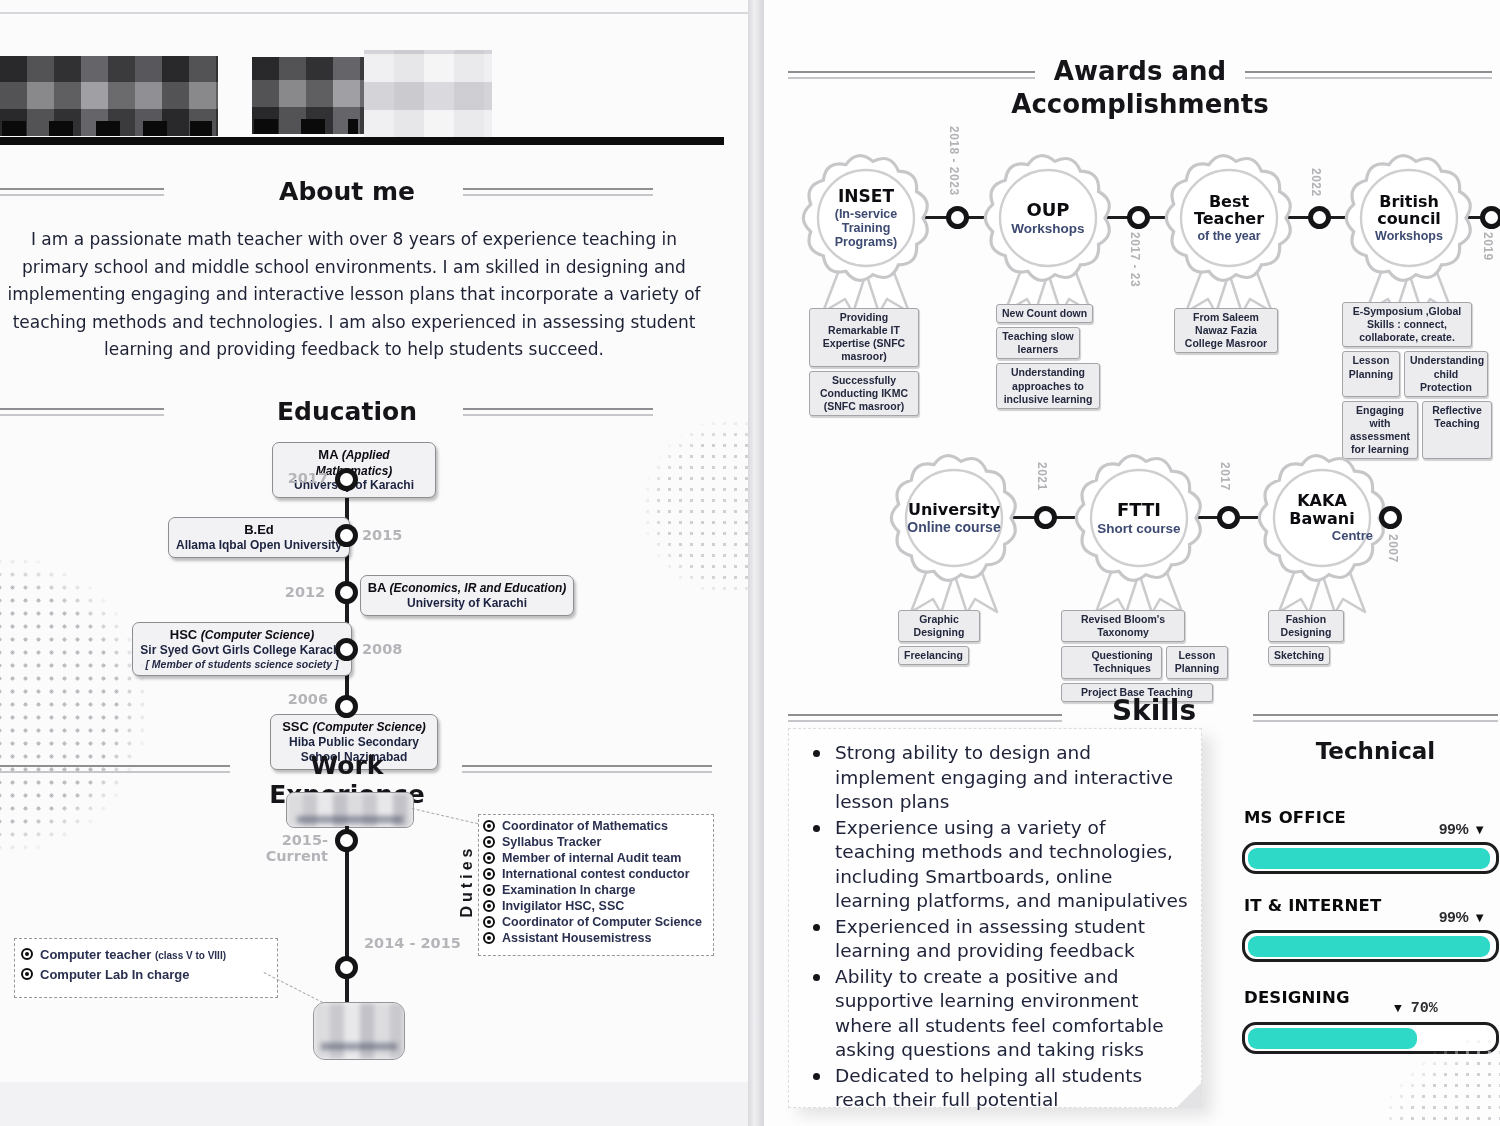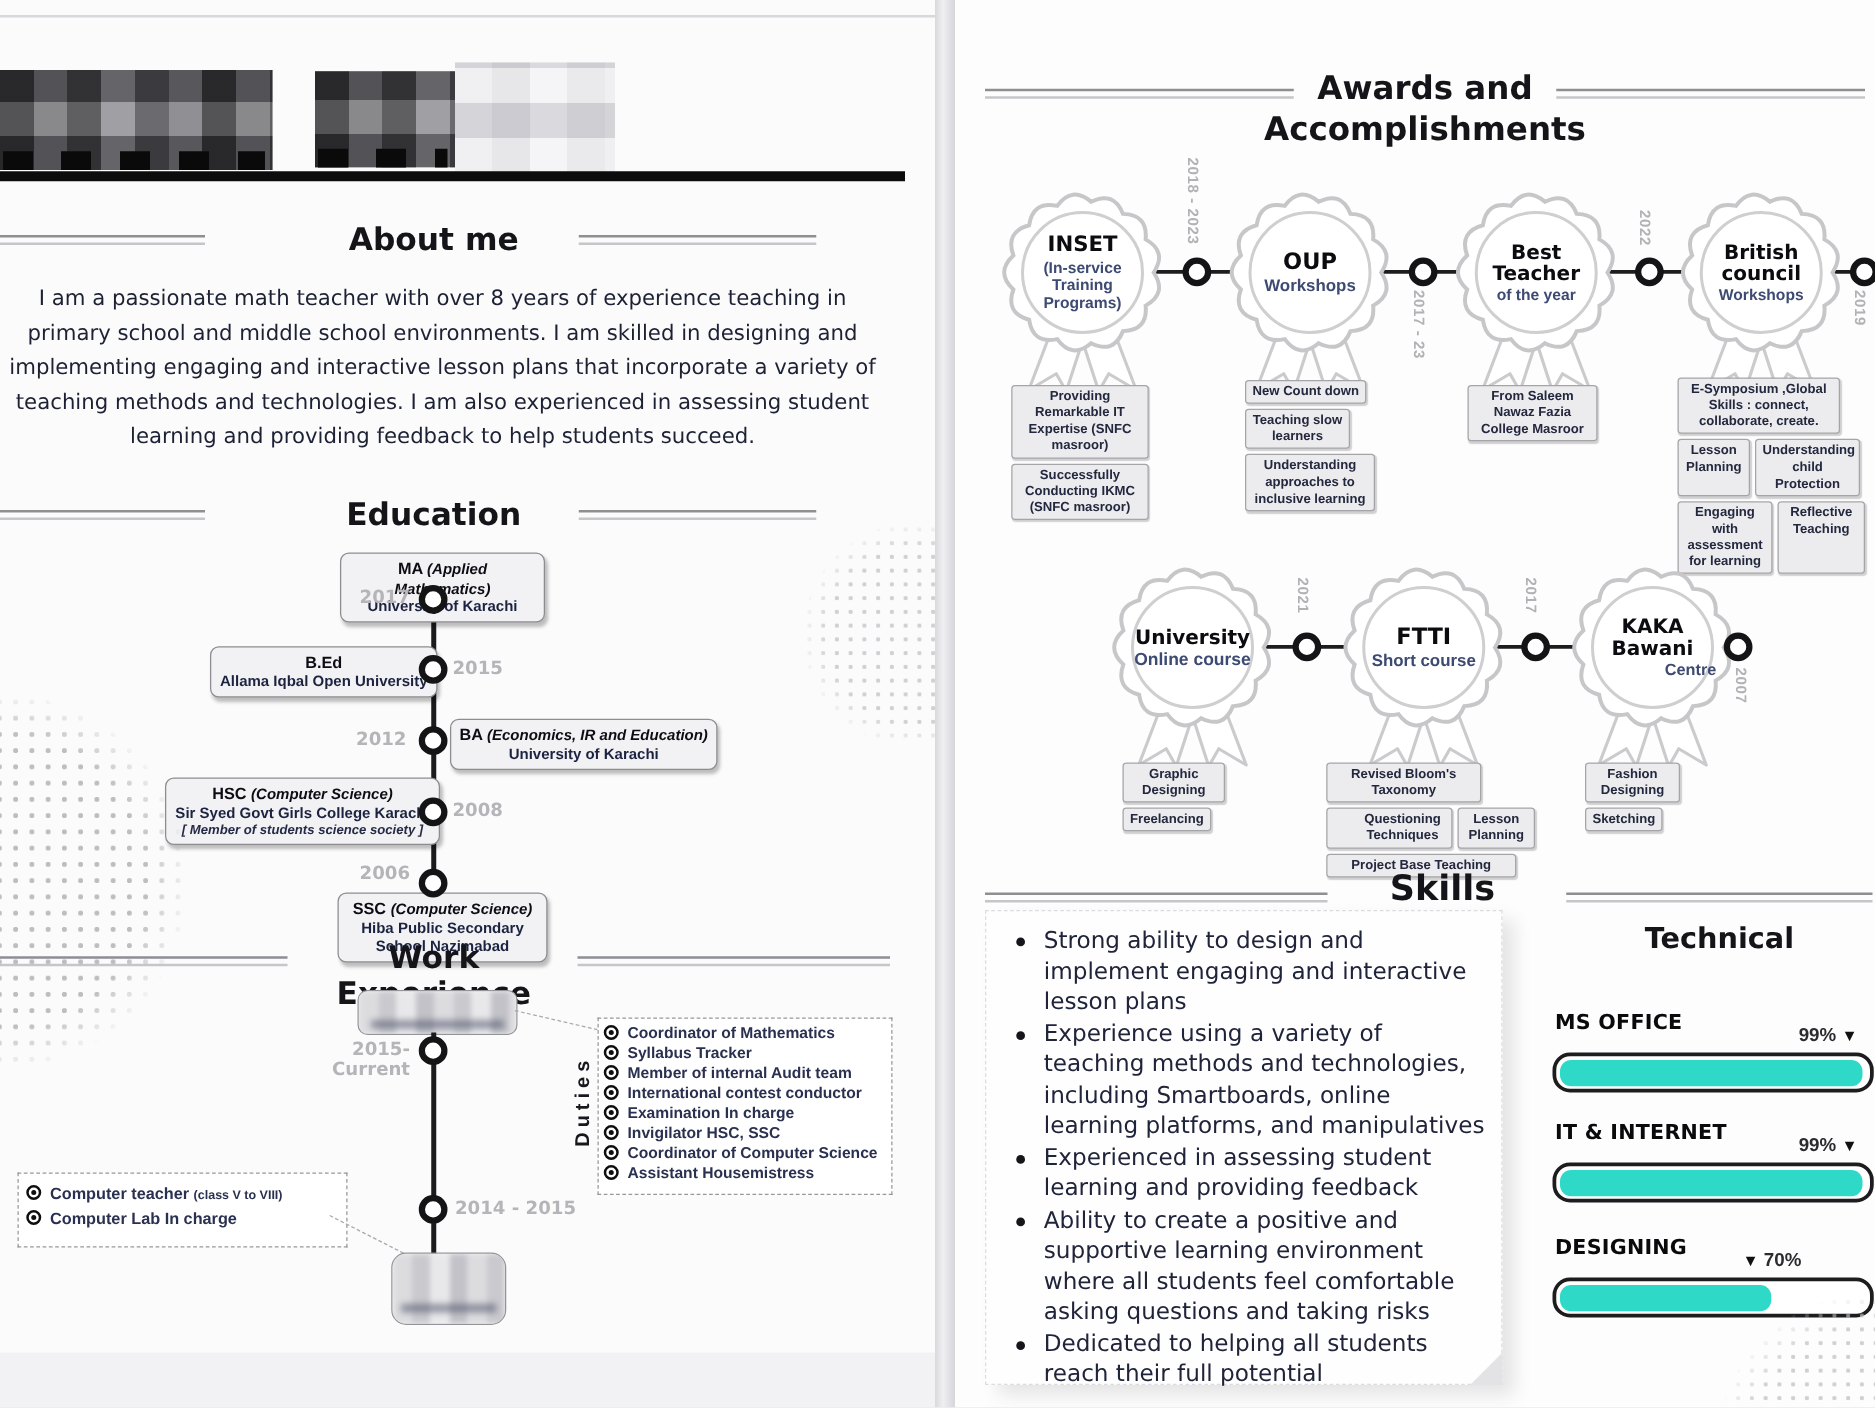--- a/index.html
+++ b/index.html
@@ -220,21 +220,21 @@
         <span class="dtext" style="font-size:13px;"><span>Computer teacher</span>
         <span style="font-size:10px;">(class V to VIII)</span></span>
         </div>
       <div class="drow" style="height:20px;">
           <span class="bullseye"></span>
         <span class="dtext" style="font-size:13px;">Computer Lab In charge</span>
         </div>
     </div>
 
     <div class="tnode" style="left:335px;top:956px;"></div>
-    <div class="yr" style="left:364px;top:959px;">2014 - 2015</div>
+    <div class="yr" style="left:364px;top:935px;">2014 - 2015</div>
     <div class="dashline" style="left:264px;top:972px;width:76px;transform:rotate(27deg);"></div>
     <div class="spine" style="left:345px;top:978px;height:26px;"></div>
 
     <div class="blurbox" style="left:313px;top:1002px;width:90px;height:56px;position:absolute;border-radius:12px;">
       <div class="blurfill"></div>
       <div class="smudge" style="bottom:9px;"></div>
     </div>
 
     <div class="dots" style="left:-150px;top:555px;width:300px;height:300px;"></div>
     <div class="dots lite" style="left:642px;top:418px;width:180px;height:180px;"></div>
@@ -423,21 +423,21 @@
         <div class="fill fill99"></div>
       </div>
 
     <div class="blabel" style="left:480px;top:896px;">IT &amp; INTERNET</div>
     <div class="bval" style="left:560px;top:908px;width:162px;text-align:right;"><span>99%</span> <span class="tri">▼</span></div>
     <div class="bar" style="left:478px;top:930px;width:246px;">
         <div class="fill fill99"></div>
       </div>
 
     <div class="blabel" style="left:480px;top:988px;">DESIGNING</div>
-    <div class="bval" style="left:630px;top:1000px;"><span class="tri">▼</span> <span>70%</span></div>
+    <div class="bval" style="left:630px;top:1000px;font-family:Liberation Mono, monospace;"><span class="tri">▼</span> <span>70%</span></div>
     <div class="bar" style="left:478px;top:1022px;width:246px;">
         <div class="fill fill70"></div>
       </div>
 
     <div class="dots lite" style="left:610px;top:1036px;width:240px;height:240px;"></div>
   </div>
 
 </div>
 
 </body></html>

